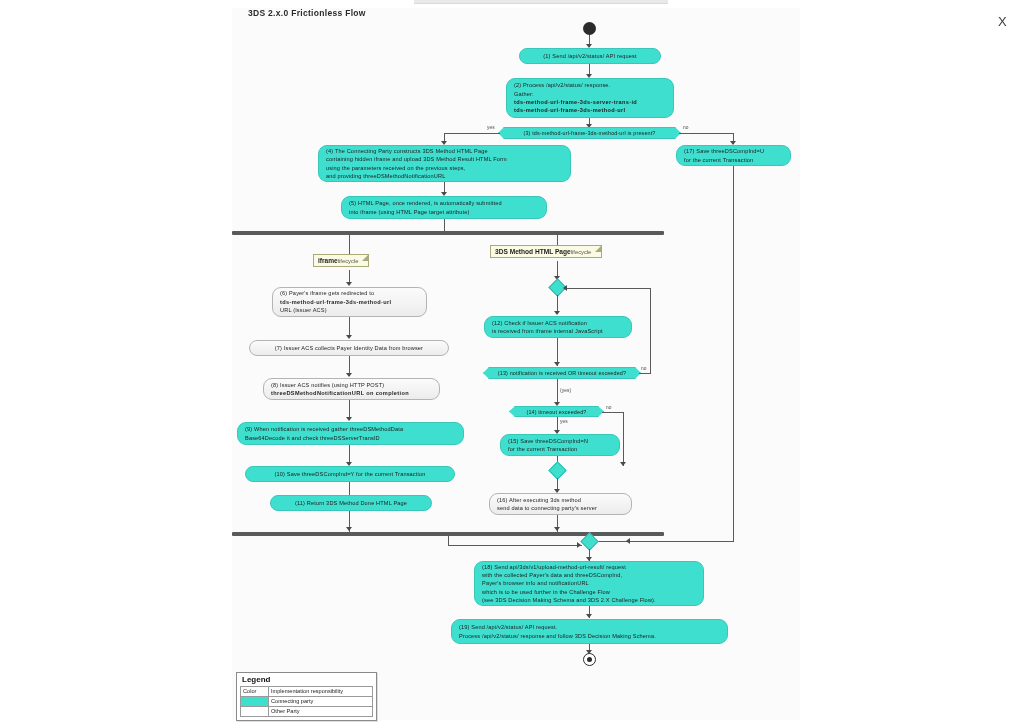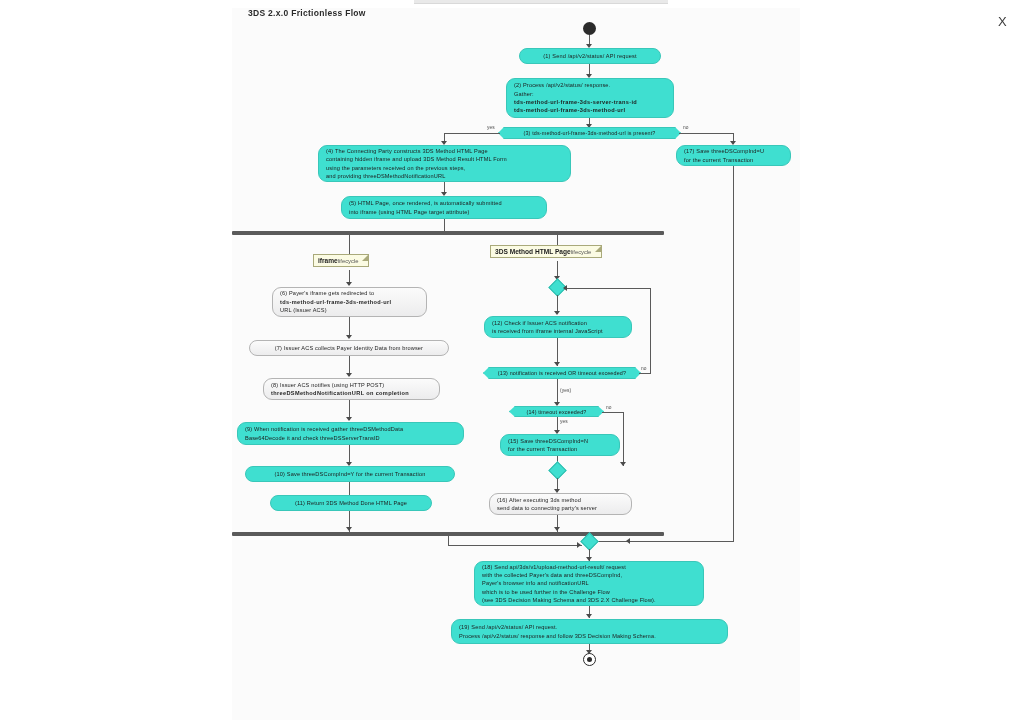--- a/index.html
+++ b/index.html
@@ -353,14 +353,33 @@
 
   <div class="node teal" style="left:451px; top:619px; width:277px; height:25px;">
     <div>(19) Send /api/v2/status/ API request.</div>
     <div>Process /api/v2/status/ response and follow 3DS Decision Making Schema.</div>
   </div>
   <div class="ln vline" style="left:589px; top:644px; height:11px;"></div>
   <div class="arrow-d" style="left:586px; top:650px;"></div>
 
   <div class="end-node" style="left:583px; top:653px;"></div>
 
+  <div class="legend">
+    <div class="legend-title">Legend</div>
+    <table>
+      <tbody>
+          <tr>
+        <td class="sw">Color</td>
+        <td>Implementation responsibility</td>
+      </tr>
+      <tr>
+        <td class="sw sw-teal" style="background: rgb(63, 223, 208);"></td>
+        <td>Connecting party</td>
+      </tr>
+      <tr>
+        <td class="sw sw-white" style="background: rgb(255, 255, 255);"></td>
+        <td>Other Party</td>
+      </tr>
+    </tbody>
+      </table>
+  </div>
 
 </div>
 
 </body></html>

